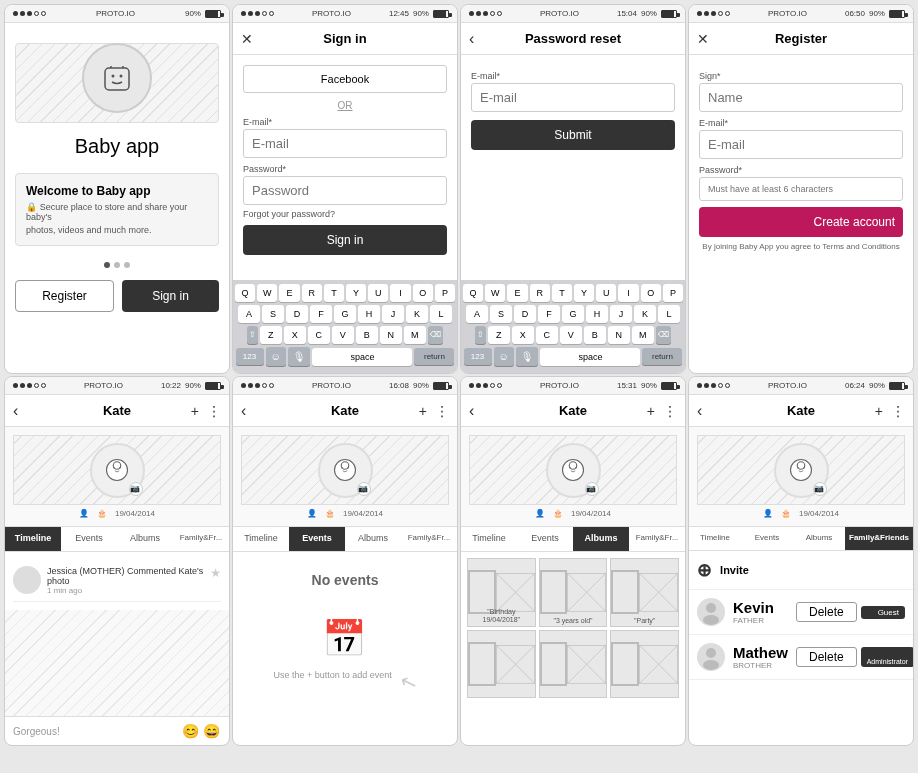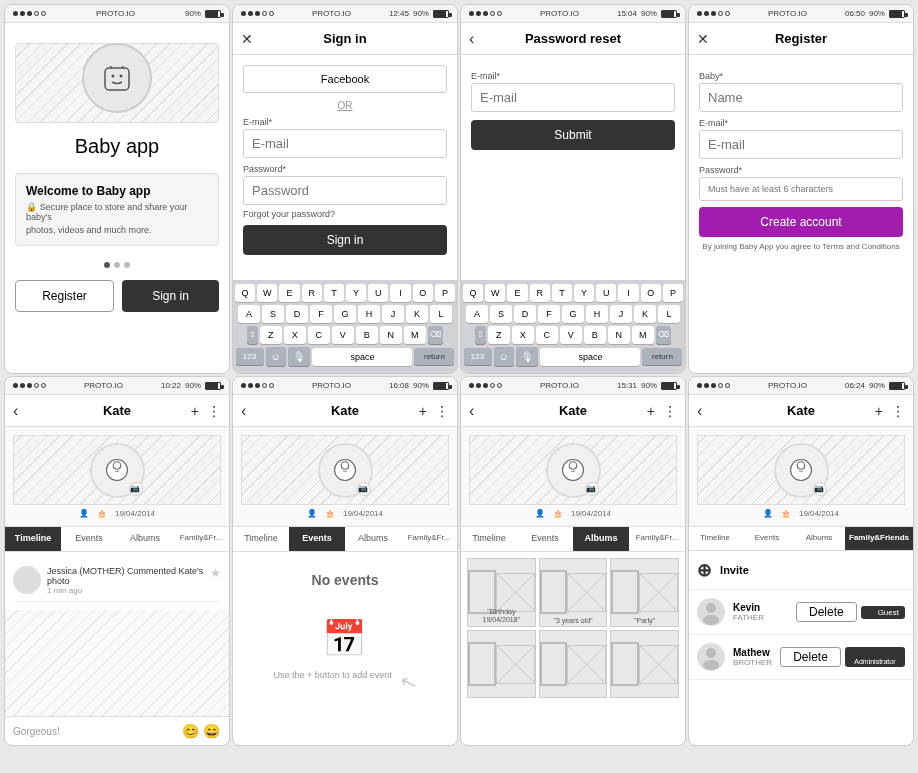--- a/index.html
+++ b/index.html
@@ -161,21 +161,21 @@
       width: 100%; padding: 8px; border: none; border-radius: 4px;
       background: #333; color: #fff; font-size: 12px; cursor: pointer; margin-top: 6px;
     }
     .forgot-link { font-size: 9px; color: #555; margin-top: 4px; }
     .submit-btn {
       width: 100%; padding: 8px; border: none; border-radius: 4px;
       background: #333; color: #fff; font-size: 12px; cursor: pointer; margin-top: 8px;
     }
     .create-account-btn {
       width: 100%; padding: 8px; border: none; border-radius: 4px;
-      background: #a21caf; color: #fff; font-size: 12px; cursor: pointer; margin-top: 6px;
+      background: #be185d; color: #fff; font-size: 12px; cursor: pointer; margin-top: 6px; text-align: right;
     }
     .terms-text { font-size: 8px; color: #666; text-align: center; margin-top: 5px; }
 
     
     .keyboard {
       background: #d1d1d6;
       padding: 4px 2px;
     }
     .key-row { display: flex; justify-content: center; gap: 2px; margin-bottom: 3px; }
     .key {
@@ -282,21 +282,21 @@
       display: flex; align-items: center; gap: 8px; padding: 8px;
       border-bottom: 1px solid #eee; font-size: 11px; font-weight: 600;
     }
     .invite-plus { font-size: 18px; color: #333; }
     .person-row {
       display: flex; align-items: center; gap: 8px; padding: 8px 8px;
       border-bottom: 1px solid #eee;
     }
     .person-avatar { width: 28px; height: 28px; border-radius: 50%; background: #ddd; }
     .person-info { flex: 1; }
-    .person-name { font-size: 10px; font-weight: 600; }
+    .person-name { font-size: 15px; font-weight: 600; }
     .person-role { font-size: 8px; color: #888; text-transform: uppercase; }
     .person-actions { display: flex; gap: 4px; align-items: center; }
     .btn-small-outline {
       padding: 2px 12px; border: 1px solid #999; border-radius: 3px;
       font-size: 12px; background: #fff; cursor: pointer;
     }
     .btn-small-dark {
       padding: 2px 6px; border: none; border-radius: 3px;
       background: #333; color: #fff; font-size: 8px; cursor: pointer;
     }
@@ -534,21 +534,21 @@
           </div>
       </div>
     </div>
 
     <div class="nav-bar">
       <span class="nav-close">✕</span>
       <span class="nav-title">Register</span>
     </div>
 
     <div class="content">
-      <div class="form-label">Baby*</div>
+      <div class="form-label">Sign*</div>
       <input class="form-input" type="text" placeholder="Name" style="">
       <div class="form-label">E-mail*</div>
       <input class="form-input" type="text" placeholder="E-mail" style="">
       <div class="form-label">Password*</div>
       <input class="form-input" type="text" style="color: rgb(153, 153, 153); font-size: 9px;" placeholder="Must have at least 6 characters">
       <button class="create-account-btn">Create account</button>
       <div class="terms-text">By joining Baby App you agree to Terms and Conditions</div>
     </div>
   </div>
 

